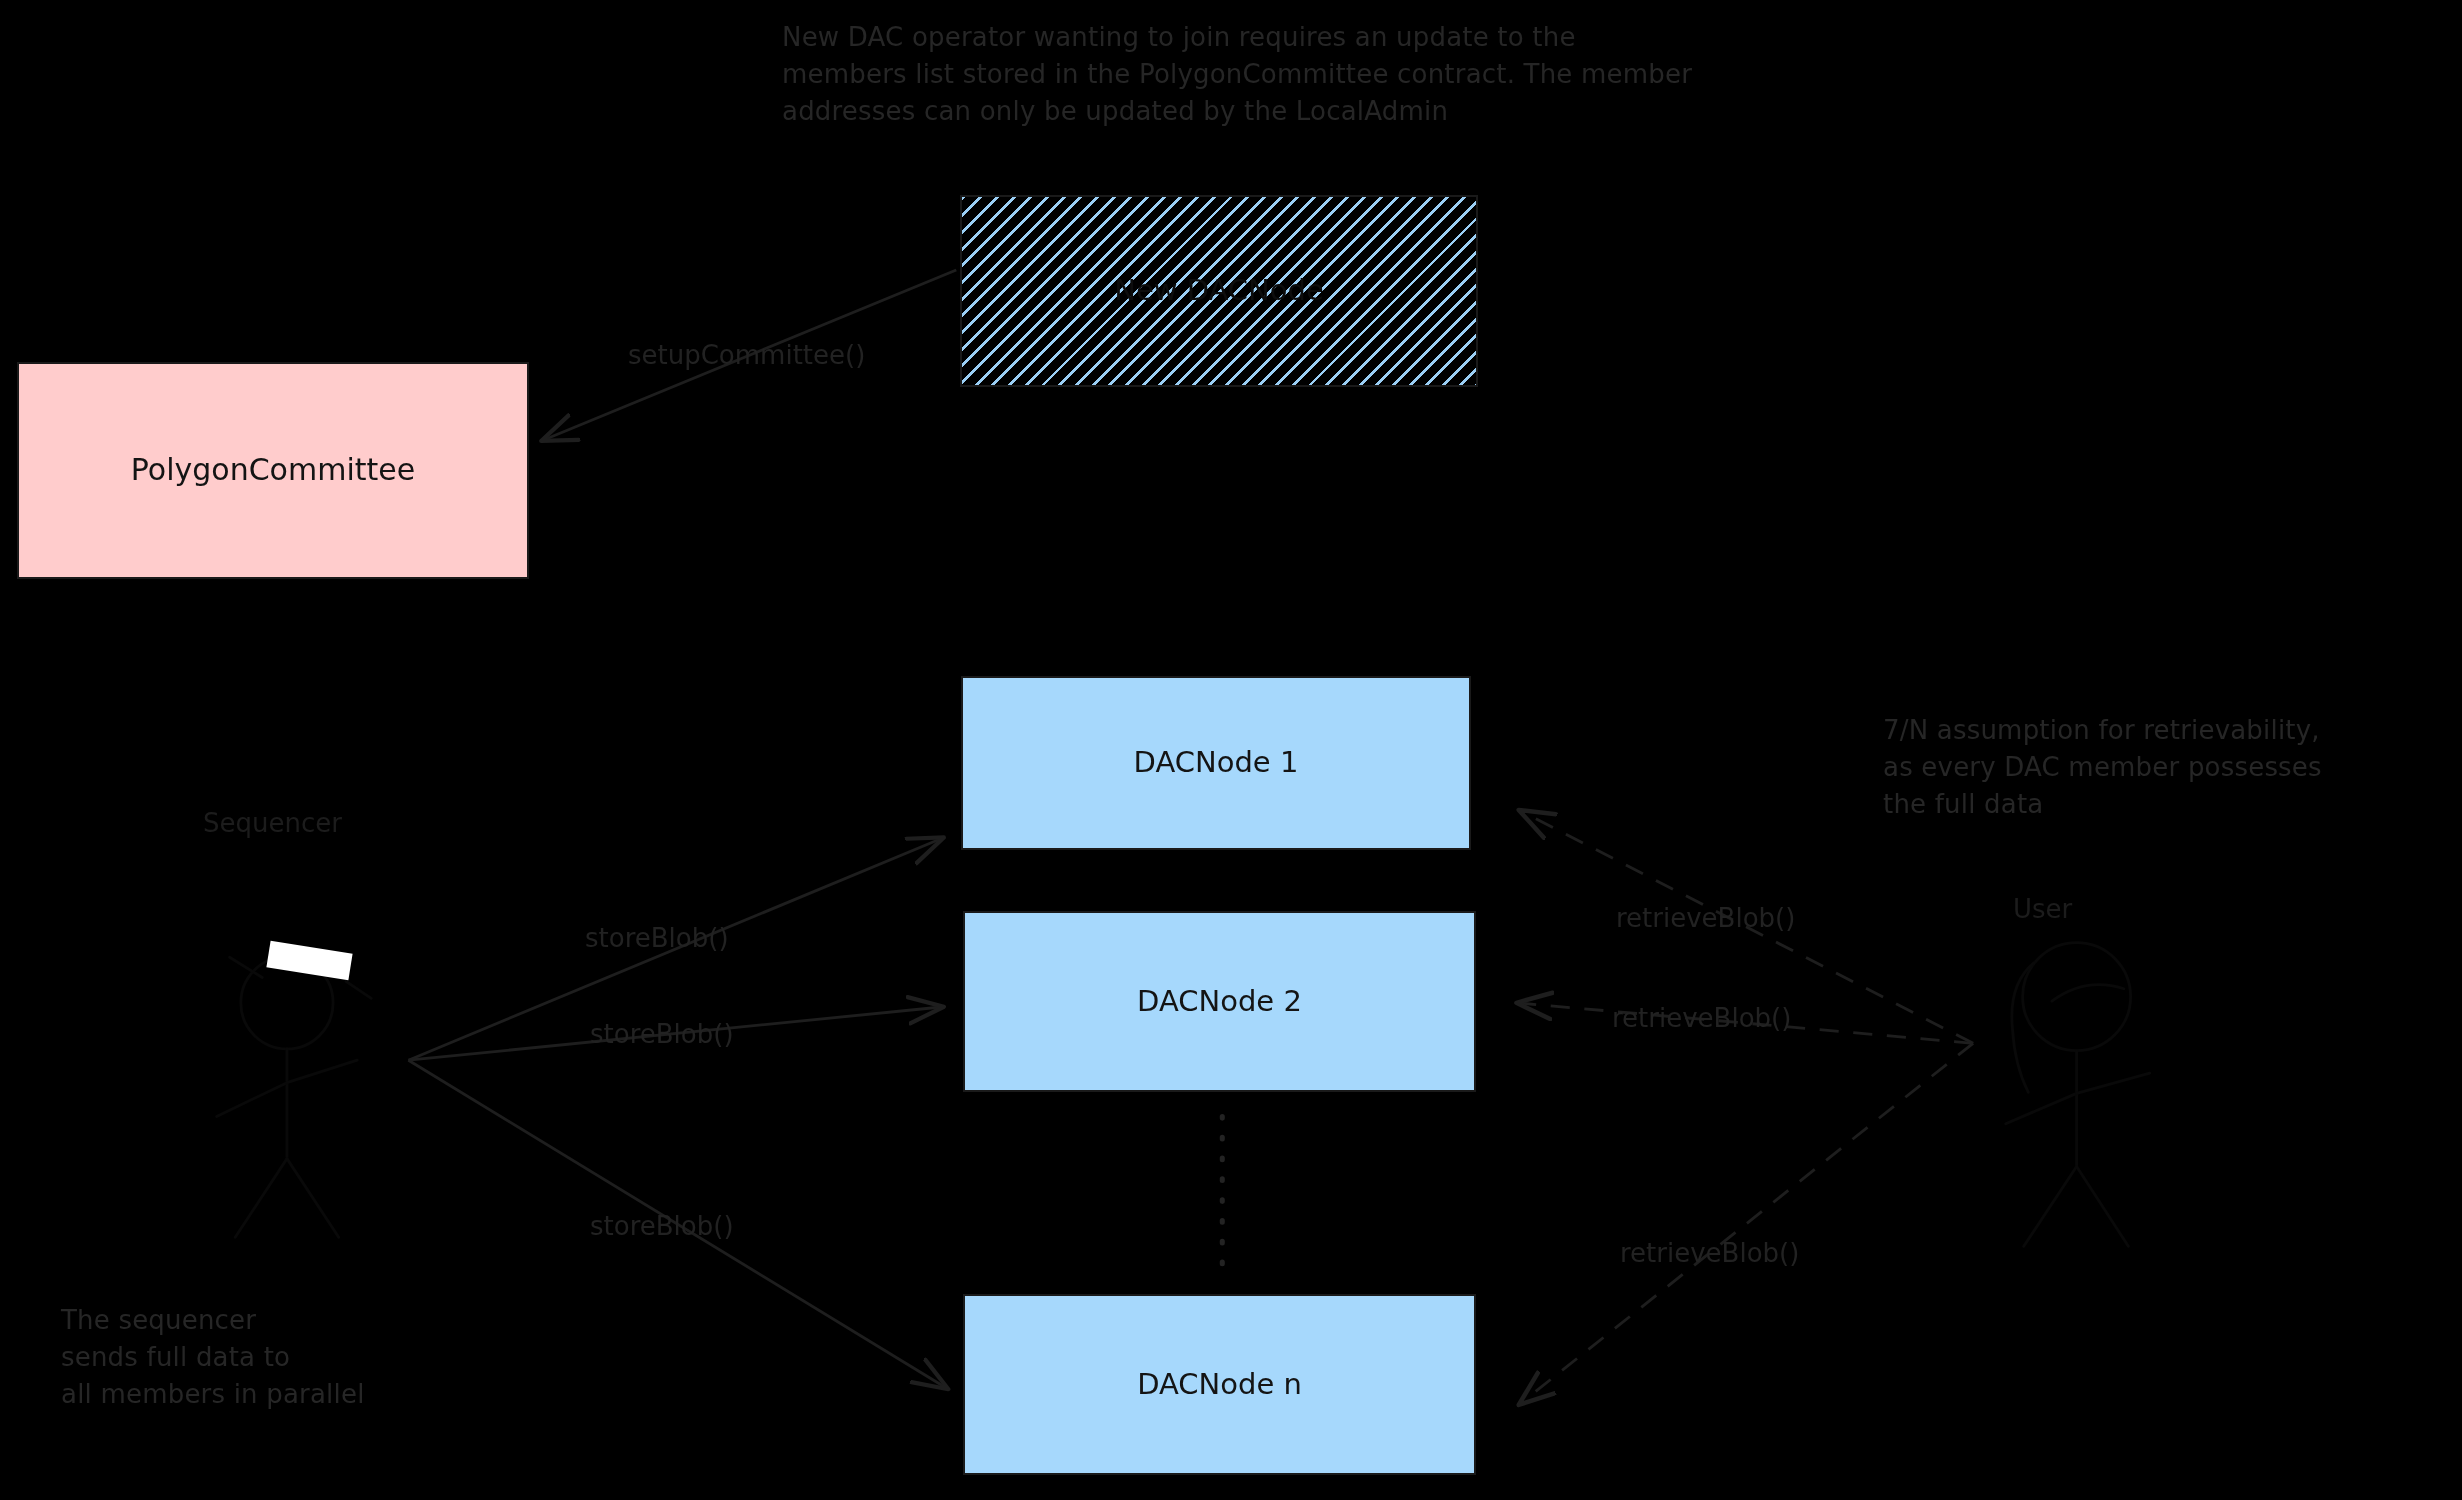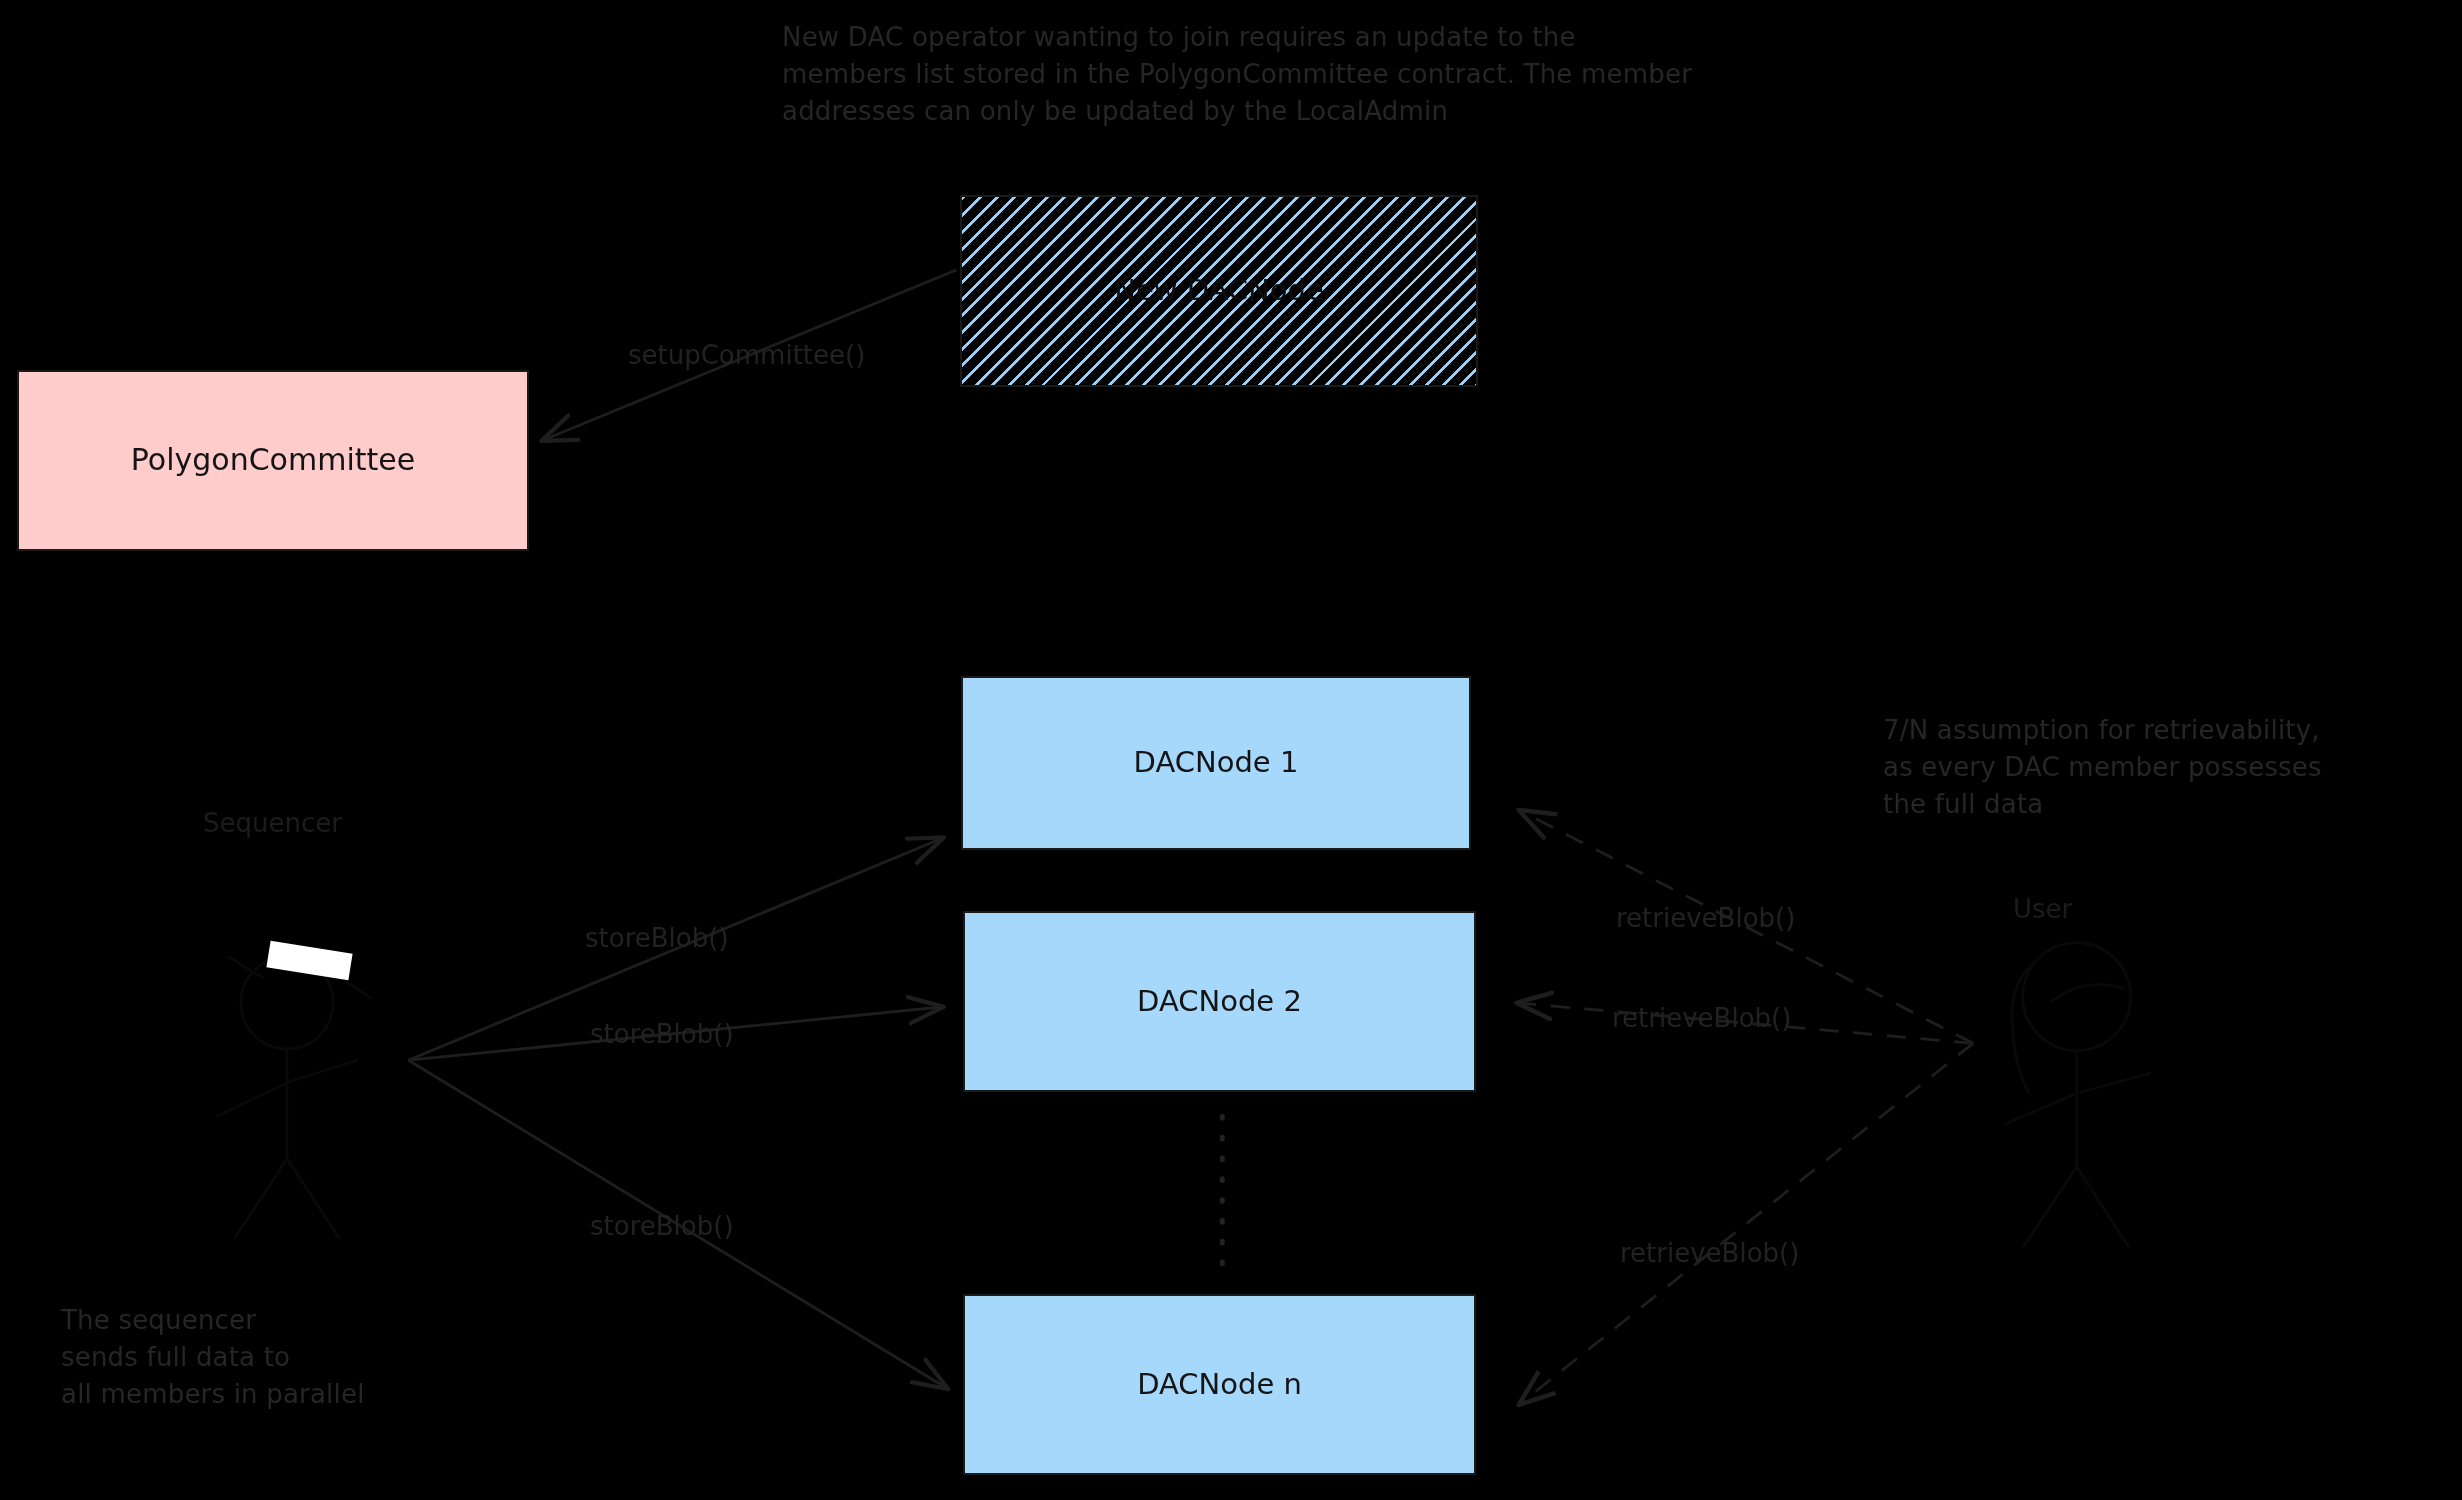--- a/index.html
+++ b/index.html
@@ -160,21 +160,21 @@
 
   <div class="free-text note-text" style="left:782px; top:11.3px; width:1159px;">New DAC operator wanting to join requires an update to the
 members list stored in the PolygonCommittee contract. The member
 addresses can only be updated by the LocalAdmin</div>
 
   <div class="node-box hatched-box" style="left:960px; top:195px; width:518px; height:192px;">
     <span class="node-line">New DAC</span>
     <span class="node-line">Node</span>
   </div>
 
-  <div class="node-box committee-box" style="left:17px; top:362px; width:512px; height:181px;margin-top:8px;">
+  <div class="node-box committee-box" style="left:17px; top:362px; width:512px; height:217px;">
     <span class="node-line">PolygonCommittee</span>
   </div>
 
   <div class="edge-label" style="left:596px; top:340px;margin-left:32px;">setupCommittee()</div>
 
   <div class="node-box dac-box" style="left:961px; top:676px; width:510px; height:174px;">
     <span class="node-line">DAC</span>
     <span class="node-line">Node 1</span>
   </div>
 

